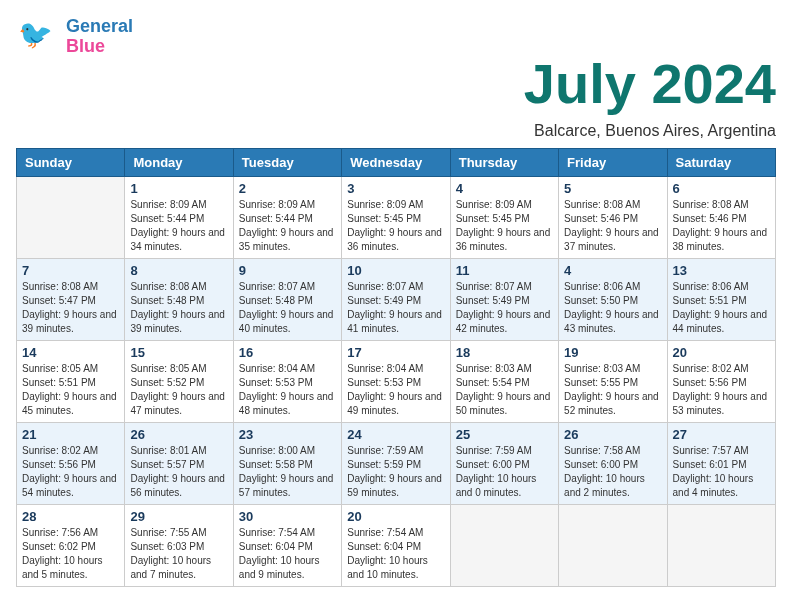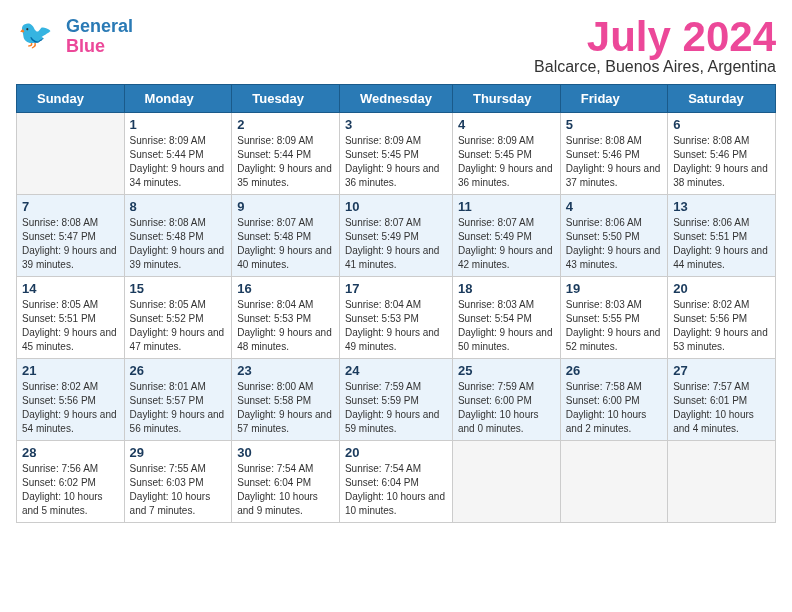--- a/index.html
+++ b/index.html
@@ -28,41 +28,42 @@
       line-height: 1.1;
       margin-left: 8px;
     }
     .logo-text span {
       color: #2a7ab5;
     }
     .title-block {
       text-align: right;
     }
     .month-title {
-      font-size: 42px;
-      font-weight: bold;
-      color: #ec4899;
+      font-size: 56px;
+      font-weight: bold;
+      color: #0f766e;
       line-height: 1;
+      margin-top: 40px;
     }
     .location-title {
       font-size: 16px;
       color: #333;
-      margin-top: 0;
+      margin-top: 10px;
     }
     .calendar {
       width: 100%;
       border-collapse: collapse;
       border: 1px solid #ccc;
     }
     .calendar th {
       background: #2a7ab5;
       color: #fff;
       font-size: 13px;
       font-weight: bold;
-      padding: 6px 20px;
+      padding: 6px 8px;
       text-align: left;
       border: 1px solid #1a5a8a;
     }
     .calendar td {
       vertical-align: top;
       border: 1px solid #ccc;
       padding: 4px 5px;
       width: 108px;
       min-height: 80px;
       font-size: 10.5px;

